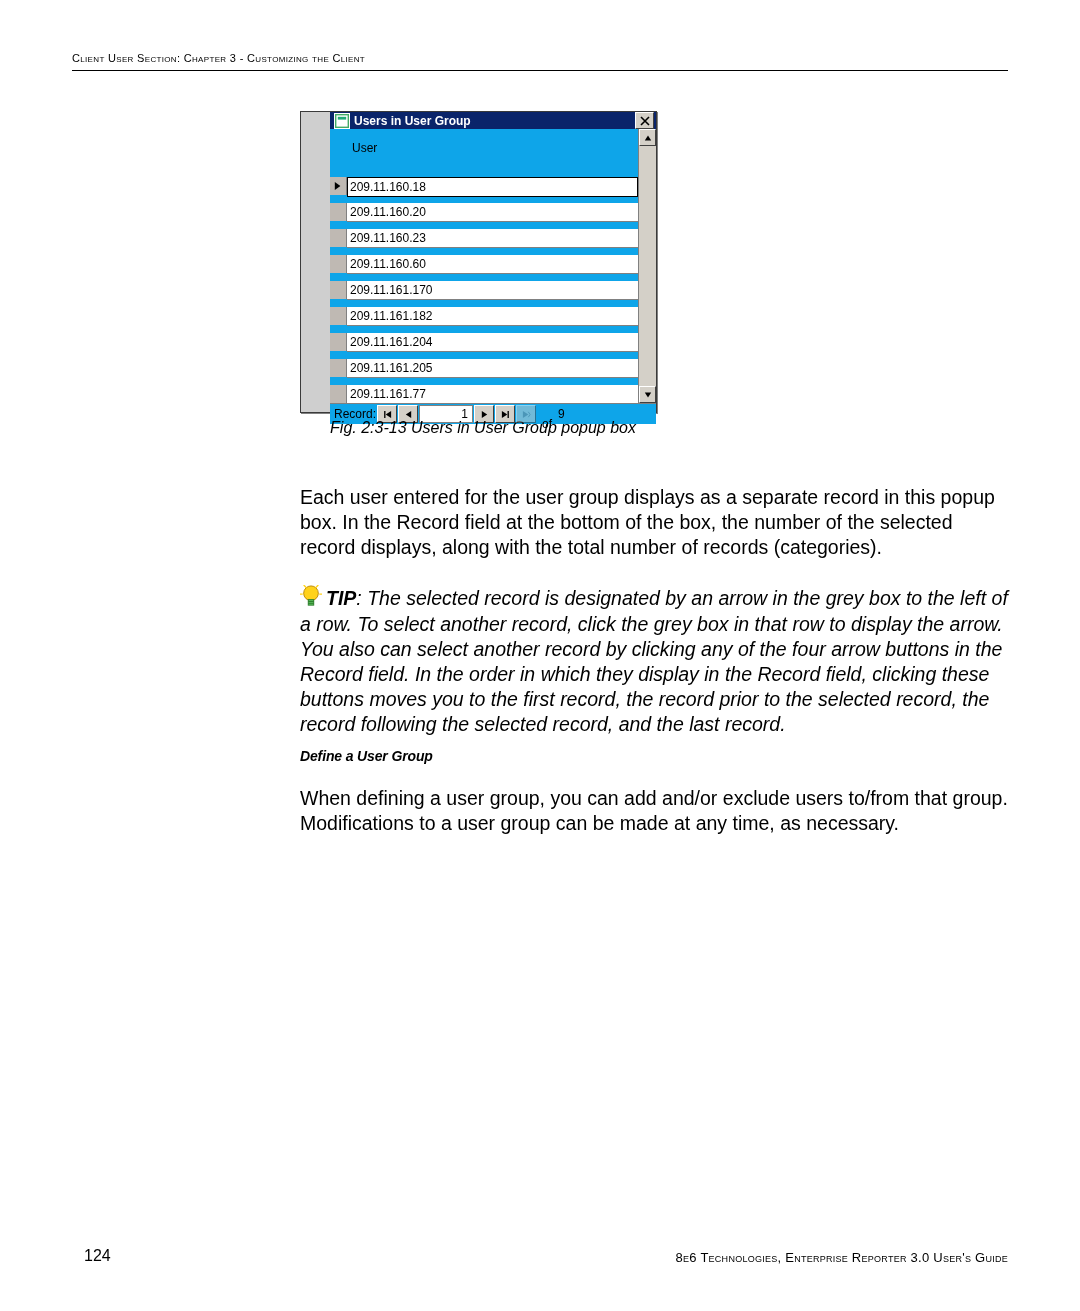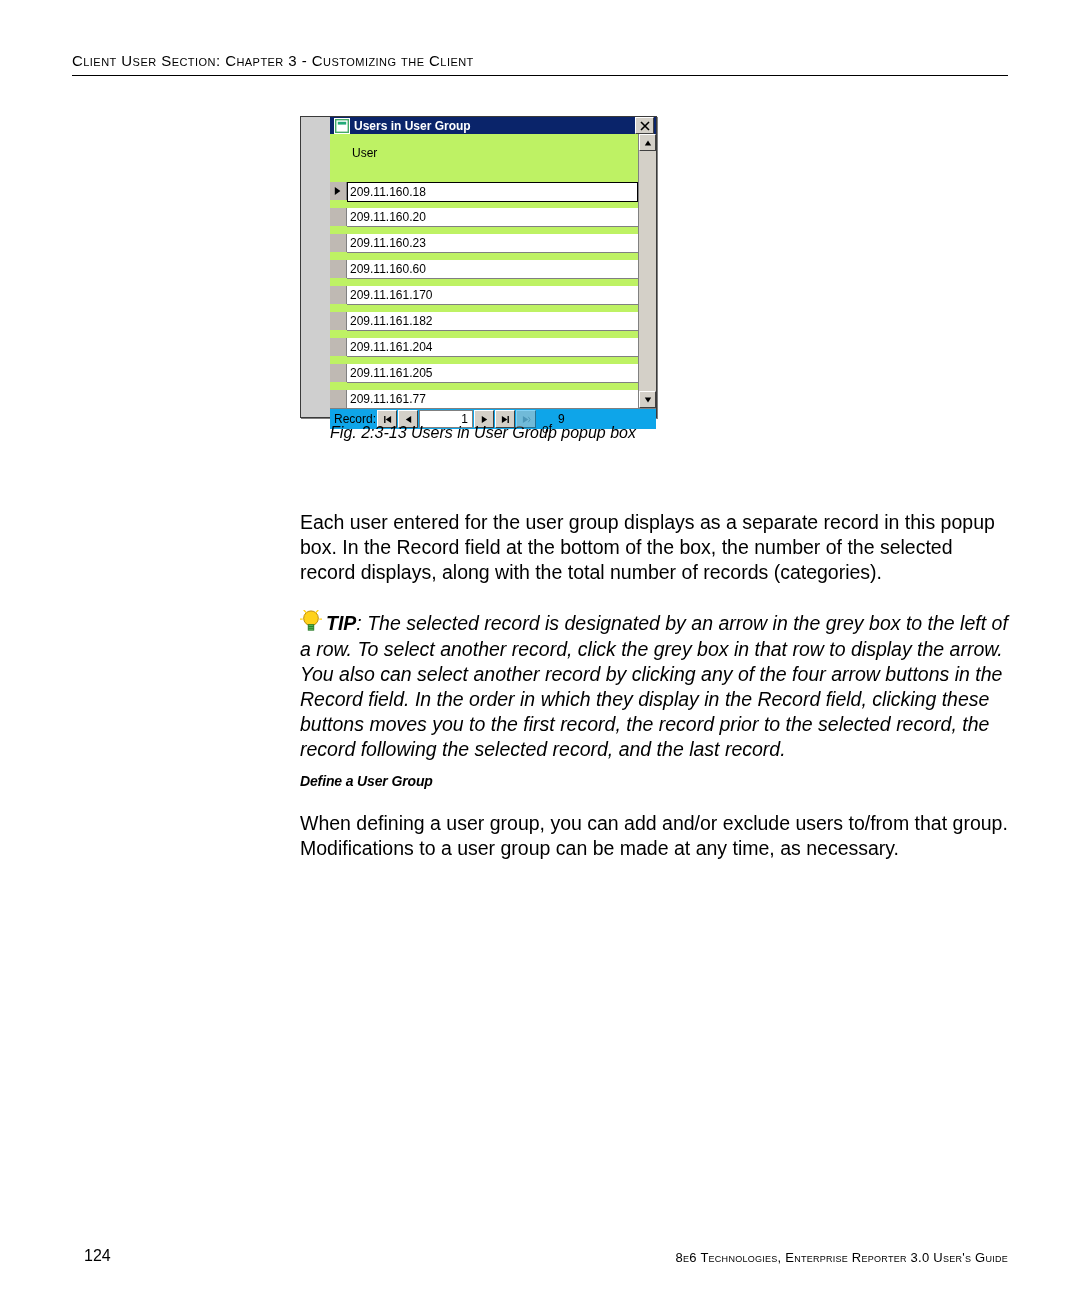--- a/index.html
+++ b/index.html
@@ -1,43 +1,43 @@
 <!DOCTYPE html>
 <html><head>
 <meta charset="utf-8">
 <style>
   html,body{margin:0;padding:0;background:#fff;font-family:Arial,Helvetica,sans-serif;color:#000;}
   .page{width:1080px;height:1311px;position:relative;box-sizing:border-box;padding:52px 72px 40px 72px;}
-  .running-head{font-size:15px;letter-spacing:.03em;font-variant:small-caps;}
+  .running-head{font-size:11px;letter-spacing:.03em;font-variant:small-caps;}
   .hr{border:none;border-top:1.5px solid #000;margin:6px 0 0 0;}
   .content-col{margin-left:228px;margin-right:0;}
   .figwrap{margin-top:40px;width:336px;height:340px;position:relative;}
   .win{width:326px;height:300px;background:#cfcfcf;border:1px solid #3a3a3a;box-shadow:1px 1px 0 #808080;display:flex;flex-direction:column;padding-left:29px;}
   .titlebar{height:21px;background:linear-gradient(#0a246a,#0a246a);color:#fff;display:flex;align-items:center;font-size:12px;font-weight:bold;padding-left:4px;}
   .titlebar .icon{width:14px;height:14px;margin-right:4px;background:#4a6;color:#fff;display:flex;align-items:center;justify-content:center;font-size:9px;border:1px solid #fff;}
   .titlebar .spacer{flex:1;}
   .closebtn{width:17px;height:15px;margin-right:2px;background:#d4d0c8;border:1px solid #fff;border-right-color:#404040;border-bottom-color:#404040;display:flex;align-items:center;justify-content:center;font-size:11px;font-weight:bold;color:#000;cursor:pointer;}
-  .winbody{flex:1;display:flex;background:#bef264;position:relative;}
+  .winbody{flex:1;display:flex;background:#0ea5e9;position:relative;}
   .listpane{flex:1;padding:8px 0 0 0;}
   .colhdr{font-size:12px;padding:4px 0 14px 22px;}
   .rowwrap{display:flex;align-items:flex-start;height:18px;margin-top:8px;}
   .selcol{width:16px;height:18px;background:#bfb9b3;display:flex;align-items:center;justify-content:center;border-right:1px solid #808080;}
   .selcol svg{width:8px;height:10px;}
   .cell{flex:1;height:18px;background:#fff;font-size:12px;padding-left:3px;display:flex;align-items:center;border-bottom:1px solid #808080;}
   .cell.selected{border:1px solid #000;padding-left:2px;}
   .vscroll{width:17px;background:#d4d0c8;border-left:1px solid #808080;display:flex;flex-direction:column;justify-content:space-between;}
   .sbtn{width:17px;height:17px;background:#d4d0c8;border:1px solid #fff;border-right-color:#404040;border-bottom-color:#404040;display:flex;align-items:center;justify-content:center;cursor:pointer;box-sizing:border-box;}
   .sbtn svg{width:8px;height:8px;}
   .recbar{height:20px;background:#0ea5e9;border-top:1px solid #808080;display:flex;align-items:center;font-size:12px;padding-left:4px;}
   .navbtn{width:18px;height:16px;background:#d4d0c8;border:1px solid #fff;border-right-color:#404040;border-bottom-color:#404040;display:flex;align-items:center;justify-content:center;margin-left:1px;cursor:pointer;}
   .navbtn svg{width:9px;height:9px;}
   .navbtn.disabled{opacity:.5;cursor:default;}
   .recinput{width:48px;height:16px;background:#fff;border:1px solid #808080;font-size:12px;text-align:right;padding-right:4px;margin-left:1px;display:flex;align-items:center;justify-content:flex-end;}
   .figcap{font-style:italic;font-size:16px;margin-top:6px;text-align:right;width:336px;}
-  .para{font-size:19.5px;line-height:1.28;margin-top:54px;}
+  .para{font-size:19.5px;line-height:1.28;margin-top:34px;}
   .tipblock{font-size:19.5px;font-style:italic;line-height:1.28;margin-top:26px;}
   .tipblock .bold{font-weight:bold;}
   .bulb{display:inline-block;width:22px;height:24px;vertical-align:middle;margin-right:4px;position:relative;top:-3px;}
   .step{font-size:19.5px;line-height:1.28;margin-top:24px;}
   .step .closeimg{display:inline-block;width:19px;height:17px;vertical-align:middle;background:#d4d0c8;border:1px solid #808080;color:#333;font-size:12px;font-weight:bold;text-align:center;line-height:15px;margin:0 2px;}
   .h3{font-size:14px;font-weight:bold;font-style:italic;margin-top:12px;letter-spacing:-.01em;}
   .footer{position:absolute;left:84px;right:72px;bottom:46px;display:flex;justify-content:space-between;align-items:flex-end;font-size:13px;}
   .footer .pn{font-size:16px;}
   .footer .ft{font-variant:small-caps;letter-spacing:.02em;}
 </style>

